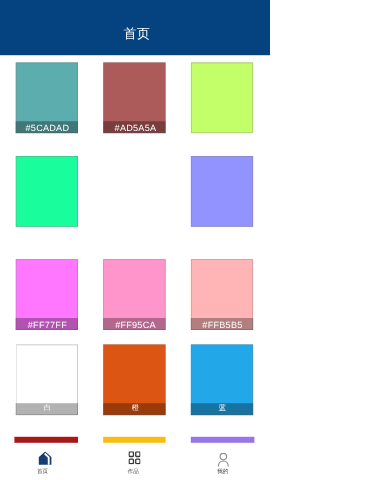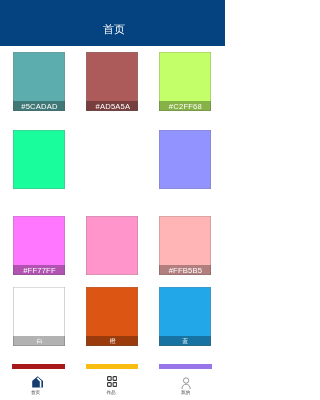--- a/index.html
+++ b/index.html
@@ -55,34 +55,34 @@
       <div class="swatch c0 r0">
         <div class="swatch-color" style="background:#5CADAD"></div>
         <div class="swatch-label">#5CADAD</div>
       </div>
       <div class="swatch c1 r0">
         <div class="swatch-color" style="background:#AD5A5A"></div>
         <div class="swatch-label">#AD5A5A</div>
       </div>
       <div class="swatch c2 r0">
         <div class="swatch-color" style="background:#C2FF68"></div>
-        <div class="swatch-label">#C2FF68</div>
       </div>
       <div class="swatch c0 r1">
         <div class="swatch-color" style="background:#1AFD9C"></div>
       </div>
       <div class="swatch c2 r1">
         <div class="swatch-color" style="background:#9393FF"></div>
       </div>
       <div class="swatch c0 r2">
         <div class="swatch-color" style="background:#FF77FF"></div>
         <div class="swatch-label">#FF77FF</div>
       </div>
       <div class="swatch c1 r2">
         <div class="swatch-color" style="background:#FF95CA"></div>
+        <div class="swatch-label">#FF95CA</div>
       </div>
       <div class="swatch c2 r2">
         <div class="swatch-color" style="background:#FFB5B5"></div>
         <div class="swatch-label">#FFB5B5</div>
       </div>
       <div class="swatch c0 r3">
         <div class="swatch-color" style="background:#FFFFFF"></div>
         <div class="swatch-label cjk">白</div>
       </div>
       <div class="swatch c1 r3">

